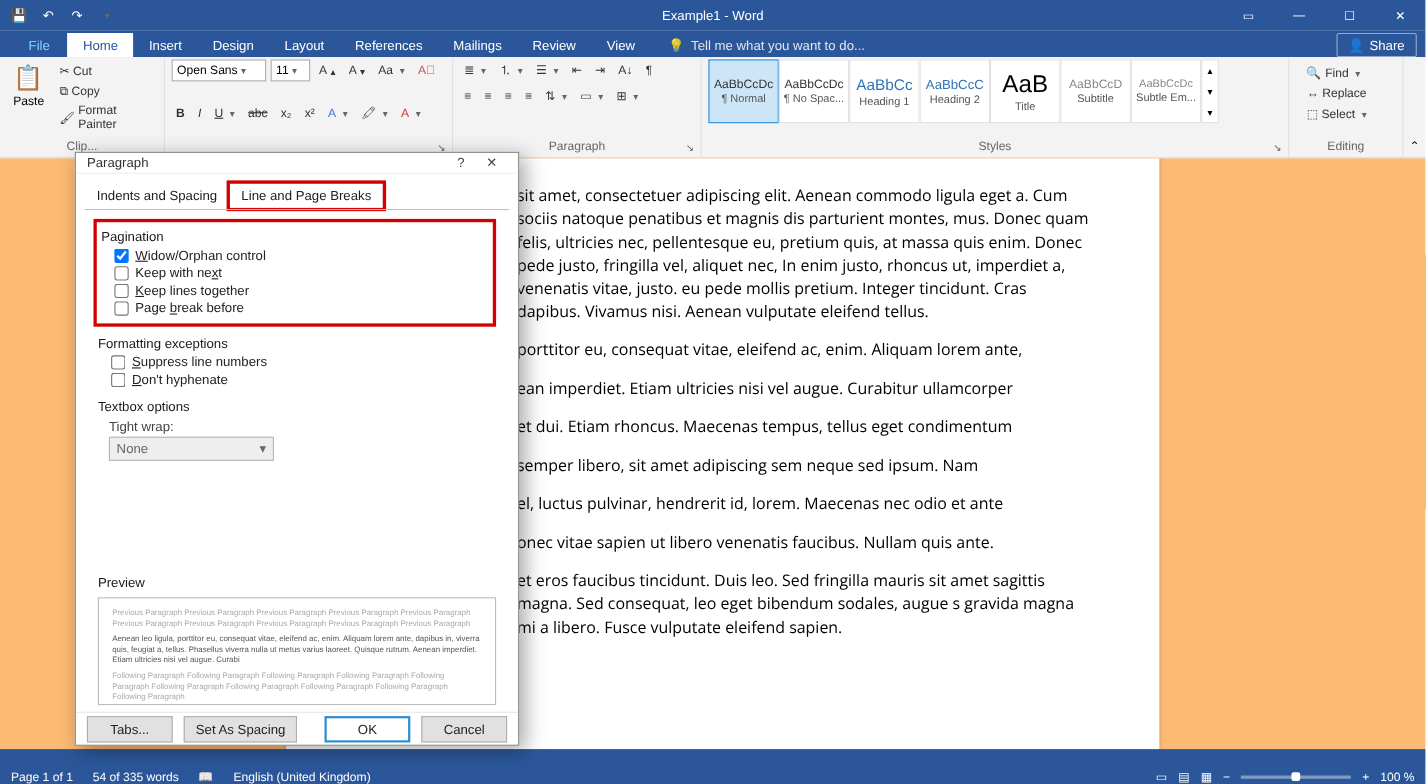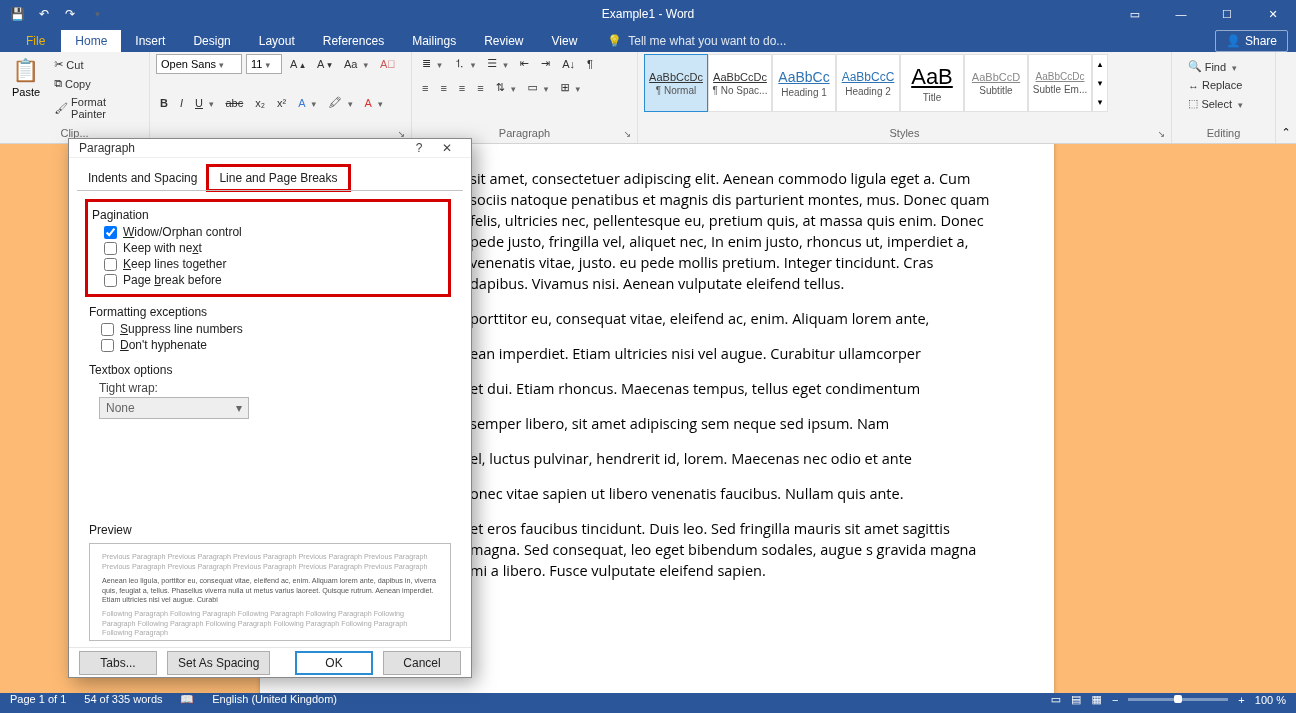--- a/index.html
+++ b/index.html
@@ -10,46 +10,46 @@
 .titlebar .qat { display: flex; gap: 2px; padding: 0 6px; align-items: center; }
 .titlebar .qat-btn { width: 24px; height: 24px; display: flex; align-items: center; justify-content: center; color: #fff; cursor: pointer; }
 .titlebar .doc-title { position: absolute; left: 50%; transform: translateX(-50%); }
 .titlebar .win-controls { margin-left: auto; display: flex; }
 .titlebar .win-btn { width: 46px; height: 28px; display: flex; align-items: center; justify-content: center; color: #fff; font-size: 11px; }
 
 
 .tabs { height: 24px; background: #2b579a; display: flex; align-items: flex-end; color: #fff; font-size: 12px; padding-left: 10px; }
 .tab { padding: 4px 14px; cursor: pointer; }
 .tab.active { background: #fff; color: #2b579a; }
-.tab.file { background: transparent; color: #eab308; padding: 4px 16px; }
+.tab.file { background: transparent; color: #7dd3fc; padding: 4px 16px; }
 .tellme { margin-left: 8px; display: flex; align-items: center; gap: 6px; opacity: .85; padding: 4px 8px; }
 .share { margin-left: auto; margin-right: 8px; padding: 3px 10px; border: 1px solid rgba(255,255,255,.5); border-radius: 2px; display: flex; align-items: center; gap: 4px; }
 
 
 .ribbon { height: 92px; background: #f3f3f3; border-bottom: 1px solid #d4d4d4; display: flex; font-size: 11px; }
 .ribbon-group { border-right: 1px solid #e1e1e1; padding: 2px 6px; display: flex; flex-direction: column; justify-content: space-between; position: relative; }
 .ribbon-group-label { text-align: center; color: #666; font-size: 11px; padding: 2px 0; position: relative; }
 .ribbon-group-label .launcher { position: absolute; right: 0; bottom: 2px; font-size: 9px; color: #666; cursor: pointer; }
 .ribbon-row { display: flex; align-items: center; gap: 4px; }
 .rb-btn { padding: 2px 4px; display: flex; align-items: center; gap: 3px; cursor: pointer; color: #333; }
 .big-btn { display: flex; flex-direction: column; align-items: center; gap: 2px; padding: 4px 6px; cursor: pointer; }
 .font-combo { border: 1px solid #ababab; background: #fff; padding: 1px 4px; height: 20px; display: flex; align-items: center; }
 .style-gallery { display: flex; gap: 0; }
 .style-item { width: 64px; height: 58px; border: 1px solid #e1e1e1; display: flex; flex-direction: column; align-items: center; justify-content: center; gap: 2px; background: #fff; cursor: pointer; font-size: 10px; color: #555;}
 .style-item.selected { border: 1px solid #2a8dd4; background: #cde6f7; }
-.style-preview { font-size: 11px; color: #333; text-decoration: underline; }
+.style-preview { font-size: 11px; color: #333; }
 .editing-col { display: flex; flex-direction: column; gap: 2px; padding: 4px 6px; }
 
 
 .doc-area { position: absolute; top: 144px; left: 0; right: 0; bottom: 20px; background: #fdba74; overflow: hidden; }
 .page { position: absolute; left: 260px; top: -6px; width: 794px; min-height: 900px; background: #fff; box-shadow: 0 0 4px rgba(0,0,0,.25); padding: 30px 60px 30px 210px; }
 .page p { font-family: "Open Sans","Segoe UI",sans-serif; font-size: 14.5px; line-height: 1.45; color: #000; margin-bottom: 14px; }
 
 
-.statusbar { position: absolute; bottom: 0; left: 0; right: 0; height: 20px; background: #2b579a; color: #fff; font-size: 11px; display: flex; align-items: flex-start; padding: 0 10px; gap: 18px; }
+.statusbar { position: absolute; bottom: 0; left: 0; right: 0; height: 32px; background: #2b579a; color: #fff; font-size: 11px; display: flex; align-items: flex-end; padding: 0 10px; gap: 18px; }
 .statusbar .right { margin-left: auto; display: flex; align-items: center; gap: 10px; }
 .zoom-slider { width: 100px; height: 3px; background: rgba(255,255,255,.4); position: relative; }
 .zoom-slider::after { content:''; position:absolute; left:50%; top:-3px; width:8px; height:8px; background:#fff; border-radius:2px; transform:translateX(-50%); }
 
 
 .dialog { position: absolute; left: 68px; top: 138px; width: 404px; height: 540px; background: #fff; border: 1px solid #888; box-shadow: 5px 5px 18px rgba(0,0,0,.35); font-size: 12px; color: #222; display: flex; flex-direction: column; }
 .dialog-header { height: 30px; display: flex; align-items: center; padding: 0 10px; border-bottom: 1px solid #eee; }
 .dialog-title { font-size: 12px; color: #333; }
 .dialog-header .hdr-btn { margin-left: auto; width: 28px; text-align: center; color: #444; cursor: pointer; }
 .dialog-tabs { display: flex; padding: 8px 8px 0 8px; gap: 0; align-items: flex-end; }

